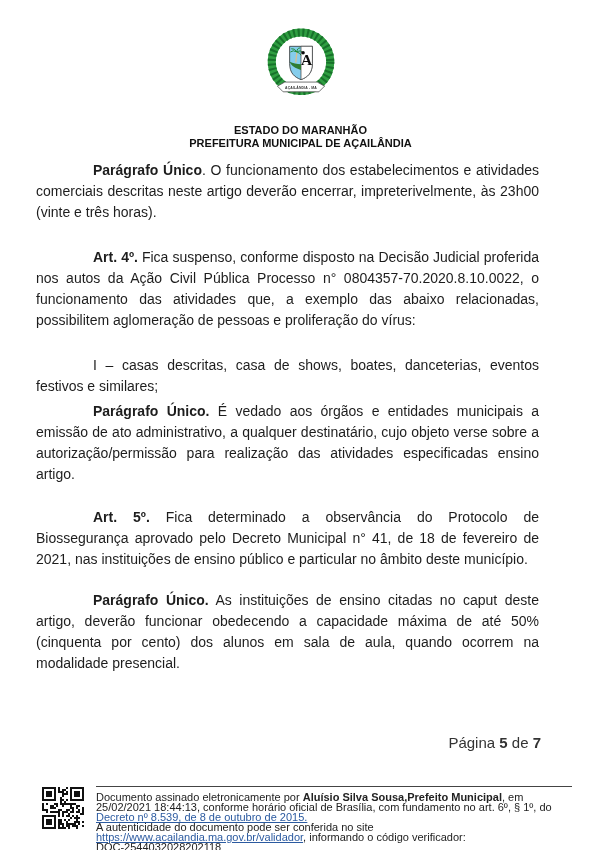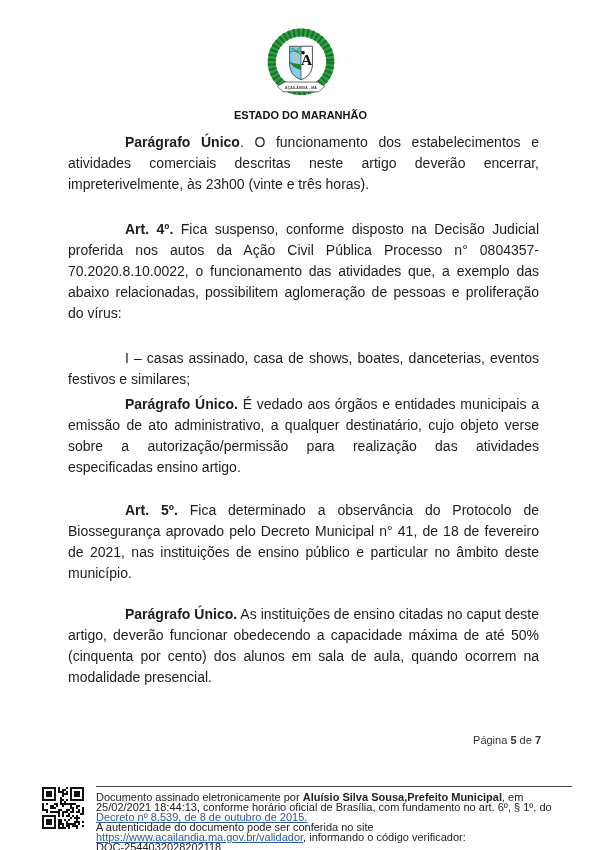--- a/index.html
+++ b/index.html
@@ -8,43 +8,43 @@
     width:601px;height:850px;
     margin:0 auto;
     background:#ffffff;
     font-family:"Liberation Sans", sans-serif;
     color:#1c1c1c;
     overflow:hidden;
   }
   
   .header{padding-top:26px;text-align:center;}
   .emblem{display:inline-block;height:78px;}
-  .header-lines{margin-top:1px;font-size:11px;font-weight:bold;line-height:13px;color:#111;}
+  .header-lines{margin-top:16px;font-size:11px;font-weight:bold;line-height:13px;color:#111;}
   
   .content{
-    margin:10px 62px 0 68px;
+    margin:10px 62px 0 36px;
     font-size:14px;
     line-height:21px;
     text-align:justify;
     color:#1d1d1d;
   }
   .content p{margin:0;text-indent:57px;}
   .p1{margin-bottom:24px !important;}
   .p-art4{margin-bottom:24px !important;}
   .li1{margin-bottom:4px !important;}
   .li2{margin-bottom:16px !important;}
   .li3{margin-bottom:22px !important;}
   .p-pu2{margin-bottom:22px !important;}
   .p-art5{margin-bottom:20px !important;}
   .bold{font-weight:bold;}
   .italic{}
   
   .page-number{
     position:absolute;top:734px;right:60px;
-    font-size:11px;color:#333;
+    font-size:15px;color:#333;
   }
   .footer-center{
     position:absolute;top:752px;left:0;right:0;
     text-align:center;font-size:9px;font-weight:bold;
     line-height:11px;color:#222;
   }
   .signature{
     position:absolute;top:786px;left:96px;right:29px;
     border-top:1.5px solid #444;
     padding-top:5px;
@@ -84,30 +84,31 @@
       </g>
 
       <text x="57" y="48" text-anchor="middle" font-family="Liberation Serif, serif" font-size="19" font-weight="bold" fill="#0d0d0d">A</text>
       <circle cx="52.5" cy="33" r="2.2" fill="#0d0d0d"></circle>
 
       <path d="M21 74 l9 -5 h40 l9 5 l-7 7 h-44 Z" fill="#ffffff" stroke="#555" stroke-width="1"></path>
       <text x="50" y="77.5" text-anchor="middle" font-family="Liberation Sans, sans-serif" font-size="4.2" font-weight="bold" fill="#333" letter-spacing="0.2">AÇAILÂNDIA - MA</text>
     </svg>
     <div class="header-lines">
       <div>ESTADO DO MARANHÃO</div>
+      <div>PREFEITURA MUNICIPAL DE AÇAILÂNDIA</div>
     </div>
   </div>
 
   <div class="content">
 
     <p class="p1"><span class="bold">Parágrafo Único</span><span>. O funcionamento dos estabelecimentos e atividades comerciais descritas neste artigo deverão encerrar, impreterivelmente, às 23h00 (vinte e três horas).</span></p>
 
     <p class="p-art4"><span class="bold">Art. 4º.</span><span> Fica suspenso, conforme disposto na Decisão Judicial proferida nos autos da Ação Civil Pública Processo n° 0804357-70.2020.8.10.0022, o funcionamento das atividades que, a exemplo das abaixo relacionadas, possibilitem aglomeração de pessoas e proliferação do vírus:</span></p>
 
-    <p class="li1">I – casas assinado, casa de shows, boates, danceterias, eventos festivos e similares;</p>
+    <p class="li1">I – casas descritas, casa de shows, boates, danceterias, eventos festivos e similares;</p>
 
     <p class="p-pu2"><span class="bold">Parágrafo Único.</span><span>  É vedado aos órgãos e entidades municipais a emissão de ato administrativo, a qualquer destinatário, cujo objeto verse sobre a autorização/permissão para realização das atividades especificadas ensino artigo.</span></p>
 
     <p class="p-art5"><span class="bold">Art. 5º.</span><span>  Fica determinado a observância do Protocolo de Biossegurança aprovado pelo Decreto Municipal n° 41, de 18 de fevereiro de 2021, nas instituições de ensino público e particular no âmbito deste município.</span></p>
 
     <p><span class="bold">Parágrafo Único.</span><span> As instituições de ensino citadas no </span><span class="italic">caput</span><span> deste artigo, deverão funcionar obedecendo a capacidade máxima de até 50% (cinquenta por cento) dos alunos em sala de aula, quando ocorrem na modalidade presencial.</span></p>
   </div>
 
   <div class="page-number"><span>Página</span>&nbsp;<span class="bold">5</span>&nbsp;<span>de</span>&nbsp;<span class="bold">7</span></div>
 

